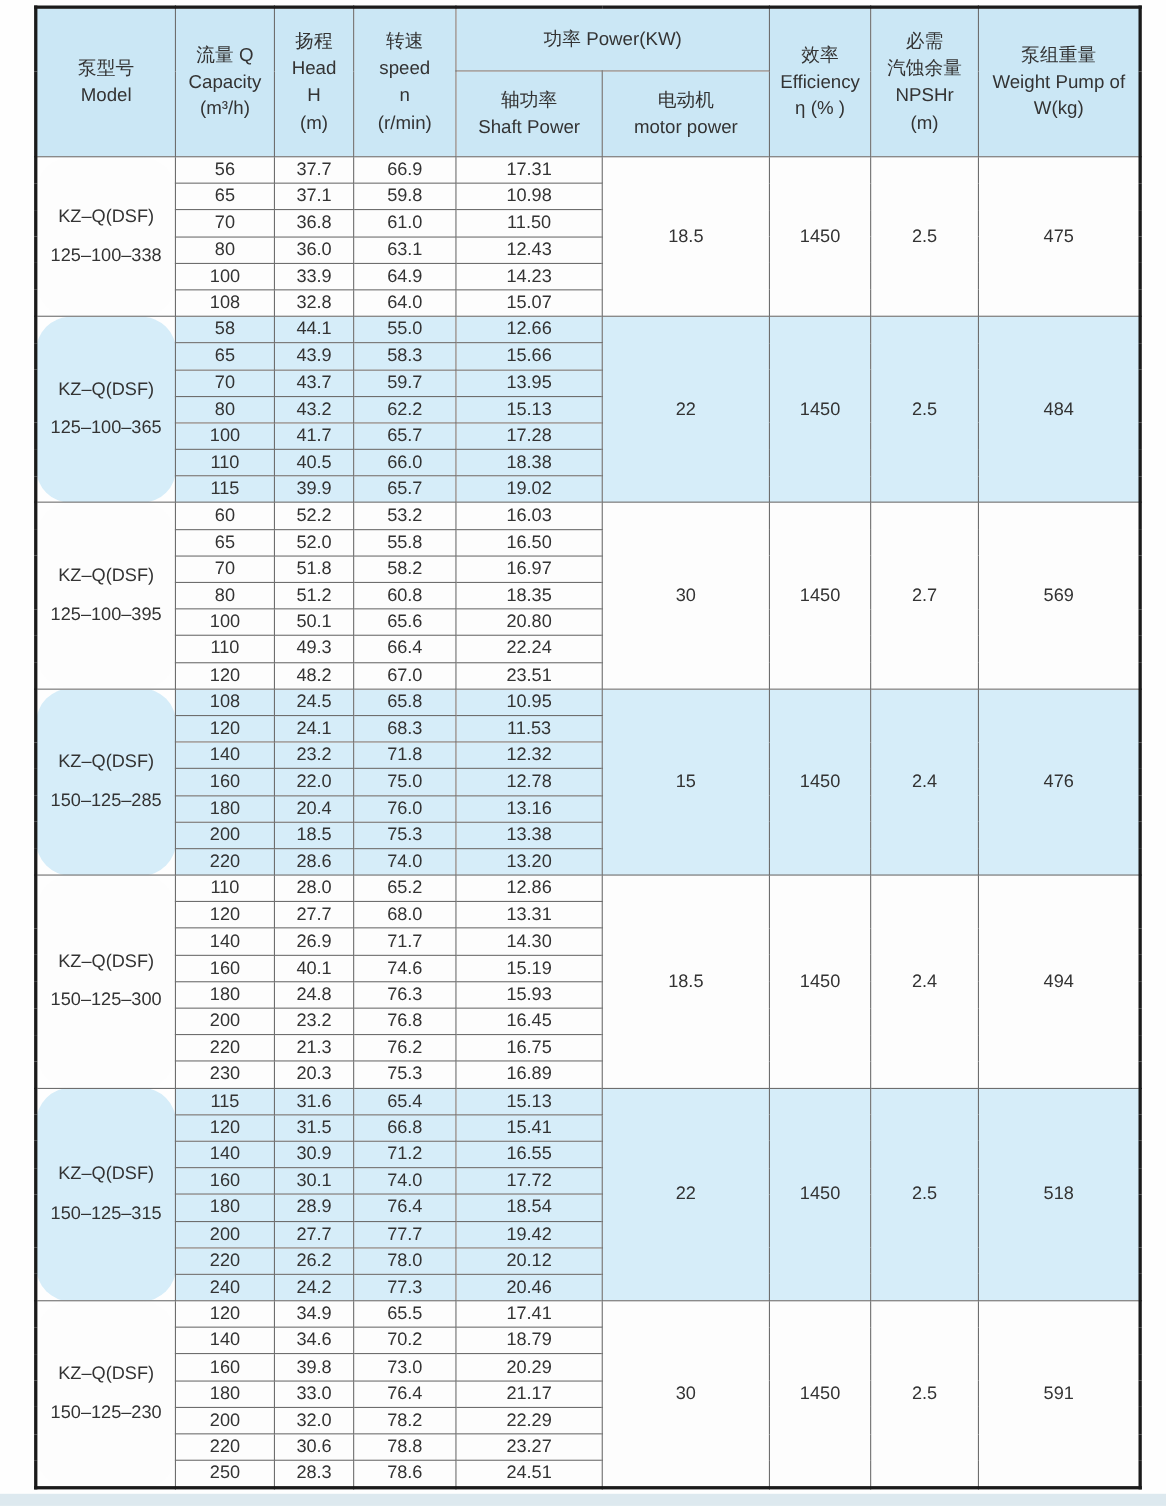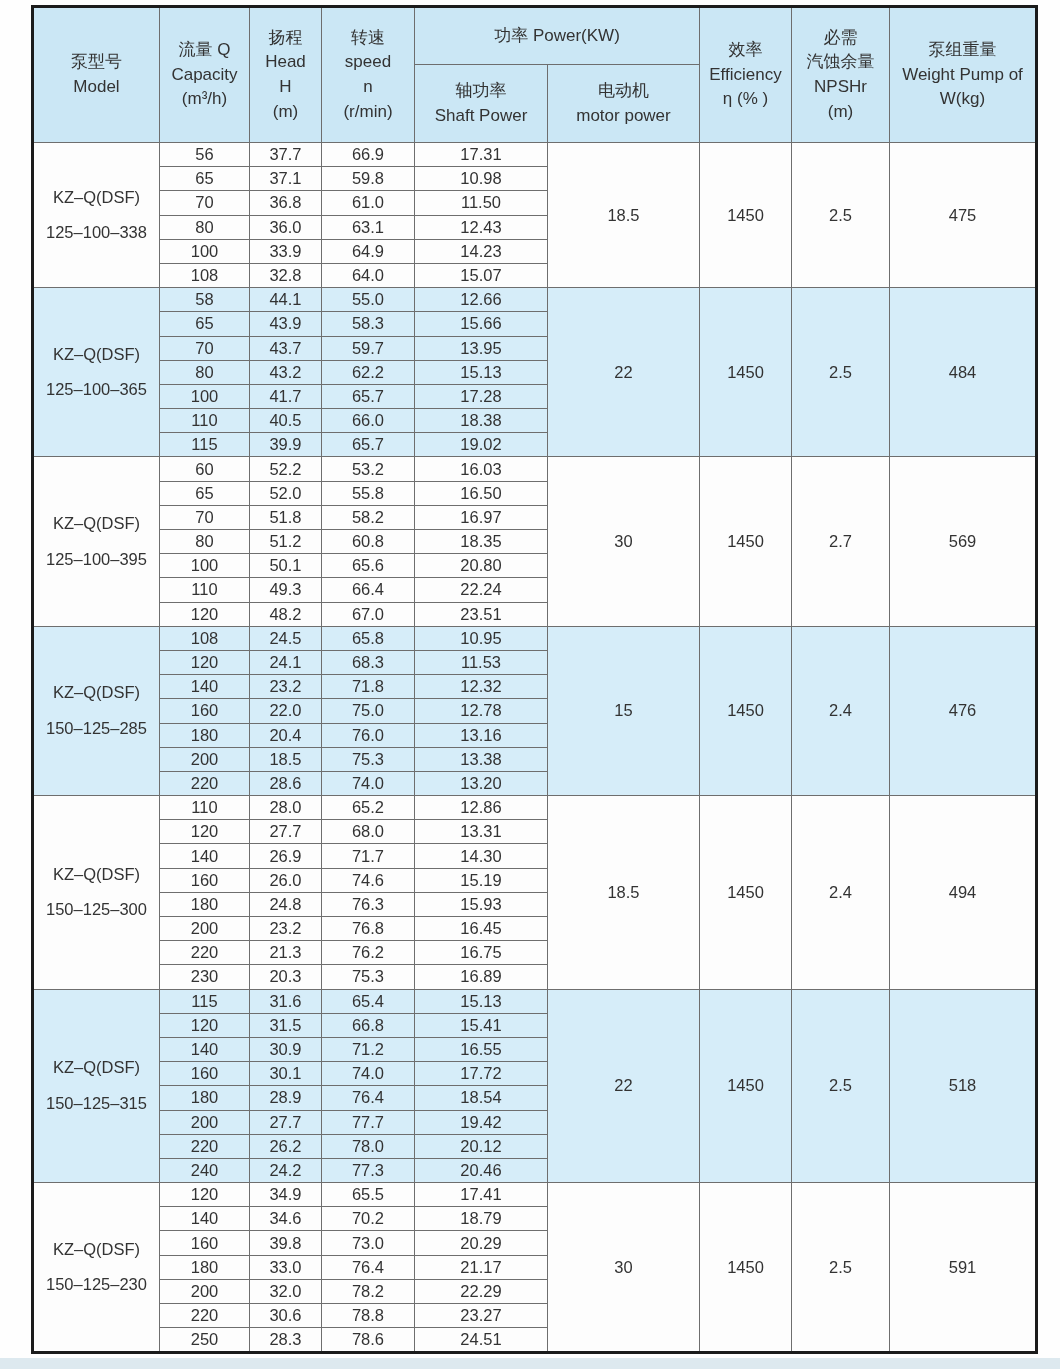--- a/index.html
+++ b/index.html
@@ -54,20 +54,21 @@
     background: #fdfdfd;
     white-space: pre-line;
   }
   tbody tr.shaded td { background: #d6edf9; }
   td.model-cell {
     text-align: left;
     padding-left: 13px;
     font-size: 16.5px;
     line-height: 2.15;
     color: #2e2e2e;
+    border-radius: 31px;
   }
   .bottom-strip {
     position: absolute;
     left: 0;
     bottom: 0;
     width: 1060px;
     height: 11px;
     background: #dde9ef;
   }
 </style>
@@ -328,21 +329,21 @@
             <td>13.31</td>
           </tr>
           <tr>
             <td>140</td>
             <td>26.9</td>
             <td>71.7</td>
             <td>14.30</td>
           </tr>
           <tr>
             <td>160</td>
-            <td>26.0</td>
+            <td>40.1</td>
             <td>74.6</td>
             <td>15.19</td>
           </tr>
           <tr>
             <td>180</td>
             <td>24.8</td>
             <td>76.3</td>
             <td>15.93</td>
           </tr>
           <tr>

